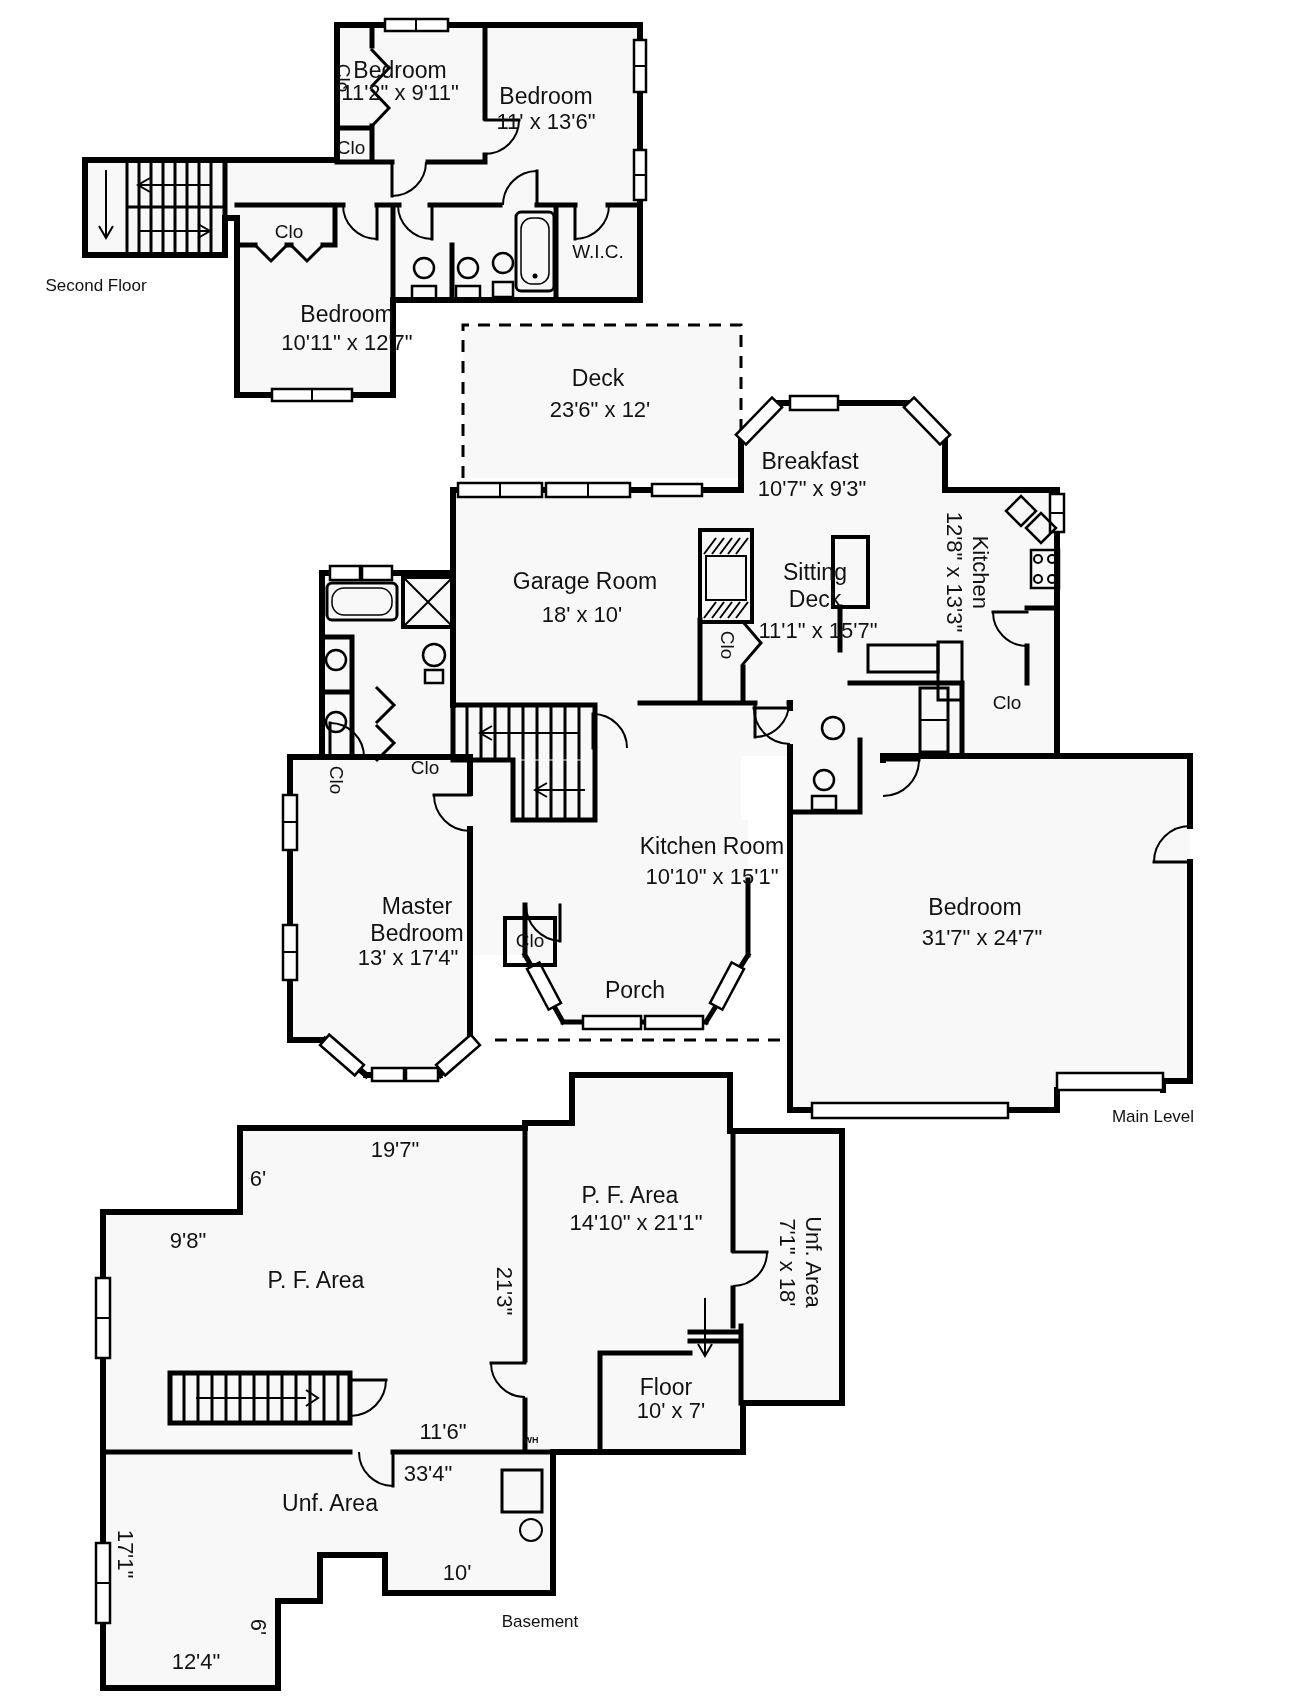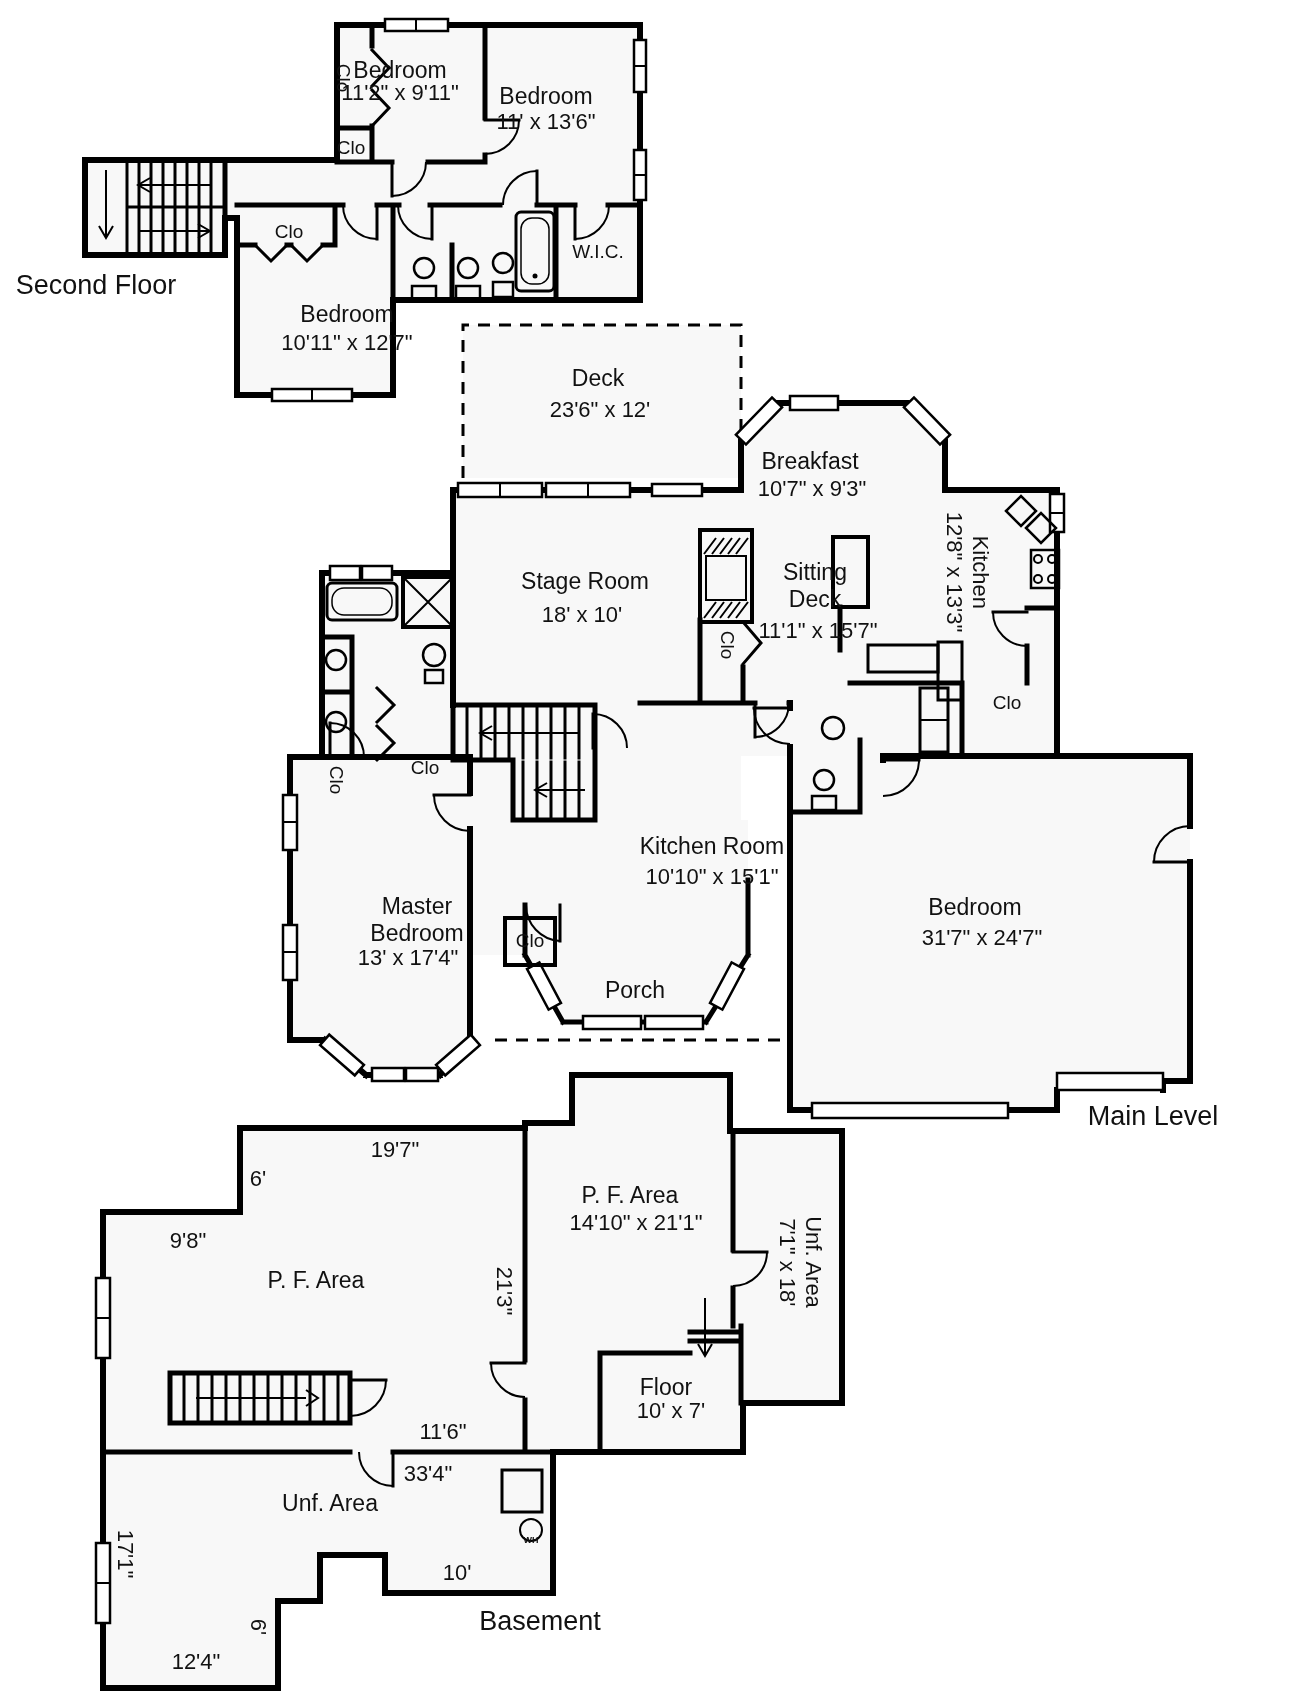--- a/index.html
+++ b/index.html
@@ -14,21 +14,21 @@
   .w3{stroke-width:3;stroke-linecap:square;}
   .w25{stroke-width:2.5;}
   .w2{stroke-width:2;}
   .w15{stroke-width:1.5;}
   .win{fill:#ffffff;stroke:#000;stroke-width:2.5;}
   .dash{stroke-width:3;stroke-dasharray:12 9;}
   .dot{fill:#000;stroke:none;}
   .lbl{position:absolute;transform:translate(-50%,-50%);font-size:22px;line-height:1.18;
        white-space:nowrap;text-align:center;}
   .nm{font-size:23px;}
-  .big{font-size:27px;}
+  .big{font-size:17px;}
   .sm{font-size:19px;}
   .wrap{white-space:normal;}
   .v{writing-mode:vertical-rl;white-space:nowrap;}
   .v div{white-space:nowrap;}
   .tiny{font-size:9px;font-weight:bold;}
 </style>
 </head>
 <body>
 
 <div class="plan">
@@ -184,21 +184,21 @@
   <div class="lbl nm" style="left:347px;top:315px">Bedroom</div>
   <div class="lbl" style="left:347px;top:343px">10'11" x 12'7"</div>
   <div class="lbl sm" style="left:598px;top:252px">W.I.C.</div>
   <div class="lbl sm v" style="left:343px;top:78px">Clo</div>
   <div class="lbl sm" style="left:351px;top:148px">Clo</div>
   <div class="lbl sm" style="left:289px;top:232px">Clo</div>
   <div class="lbl big" style="left:96px;top:286px">Second Floor</div>
 
   <div class="lbl nm" style="left:598px;top:379px">Deck</div>
   <div class="lbl" style="left:600px;top:410px">23'6" x 12'</div>
-  <div class="lbl nm" style="left:585px;top:582px">Stage Room</div>
+  <div class="lbl nm" style="left:585px;top:582px">Garage Room</div>
   <div class="lbl" style="left:582px;top:615px">18' x 10'</div>
   <div class="lbl nm" style="left:810px;top:462px">Breakfast</div>
   <div class="lbl" style="left:812px;top:489px">10'7" x 9'3"</div>
   <div class="lbl nm wrap" style="left:815px;top:586px;width:92px">Sitting Deck</div>
   <div class="lbl" style="left:818px;top:631px">11'1" x 15'7"</div>
   <div class="lbl v" style="left:967px;top:572px">
     <div>Kitchen</div>
     <div>12'8" x 13'3"</div>
   </div>
   <div class="lbl nm wrap" style="left:417px;top:920px;width:120px">Master Bedroom</div>
@@ -228,15 +228,15 @@
   </div>
   <div class="lbl nm" style="left:666px;top:1388px">Floor</div>
   <div class="lbl" style="left:671px;top:1411px">10' x 7'</div>
   <div class="lbl" style="left:443px;top:1432px">11'6"</div>
   <div class="lbl" style="left:428px;top:1474px">33'4"</div>
   <div class="lbl nm" style="left:330px;top:1504px">Unf. Area</div>
   <div class="lbl v" style="left:125px;top:1554px">17'1"</div>
   <div class="lbl" style="left:457px;top:1573px">10'</div>
   <div class="lbl" style="left:196px;top:1662px">12'4"</div>
   <div class="lbl v" style="left:258px;top:1627px">6'</div>
-  <div class="lbl tiny" style="left:531px;top:1540px">WH</div>
+  <div class="lbl tiny" style="left:531px;top:1440px">WH</div>
   <div class="lbl big" style="left:540px;top:1622px">Basement</div>
 </div>
 
 </body></html>

